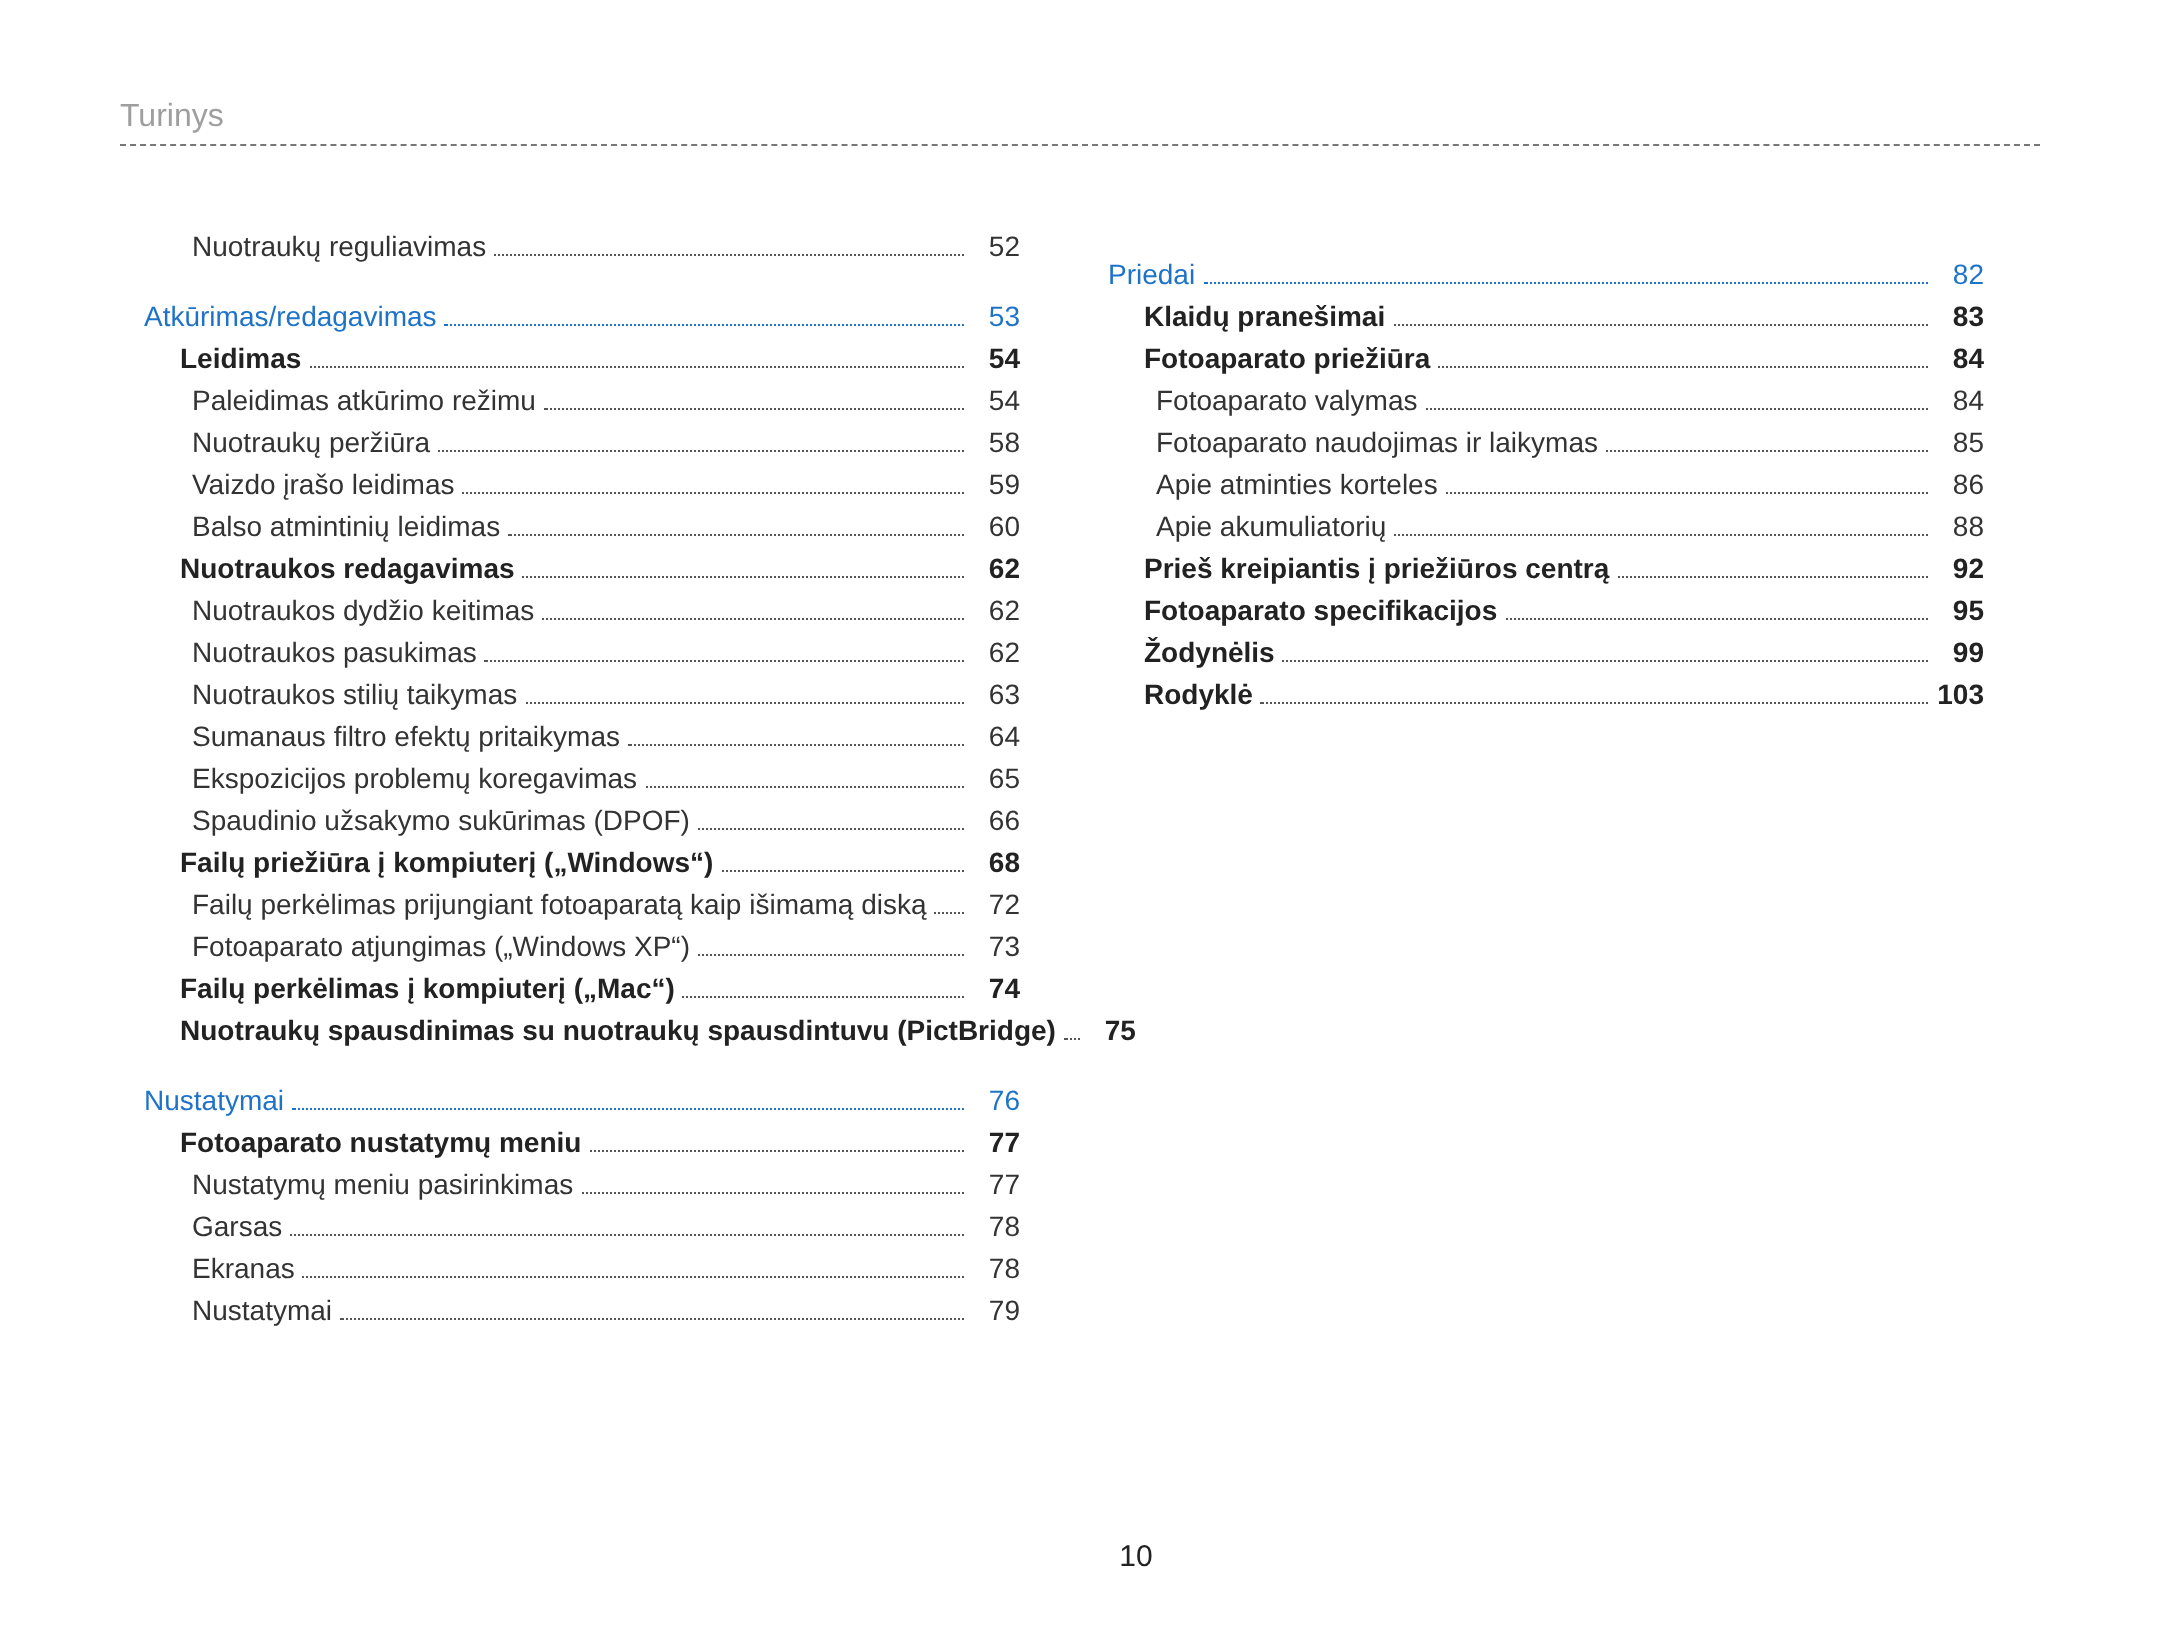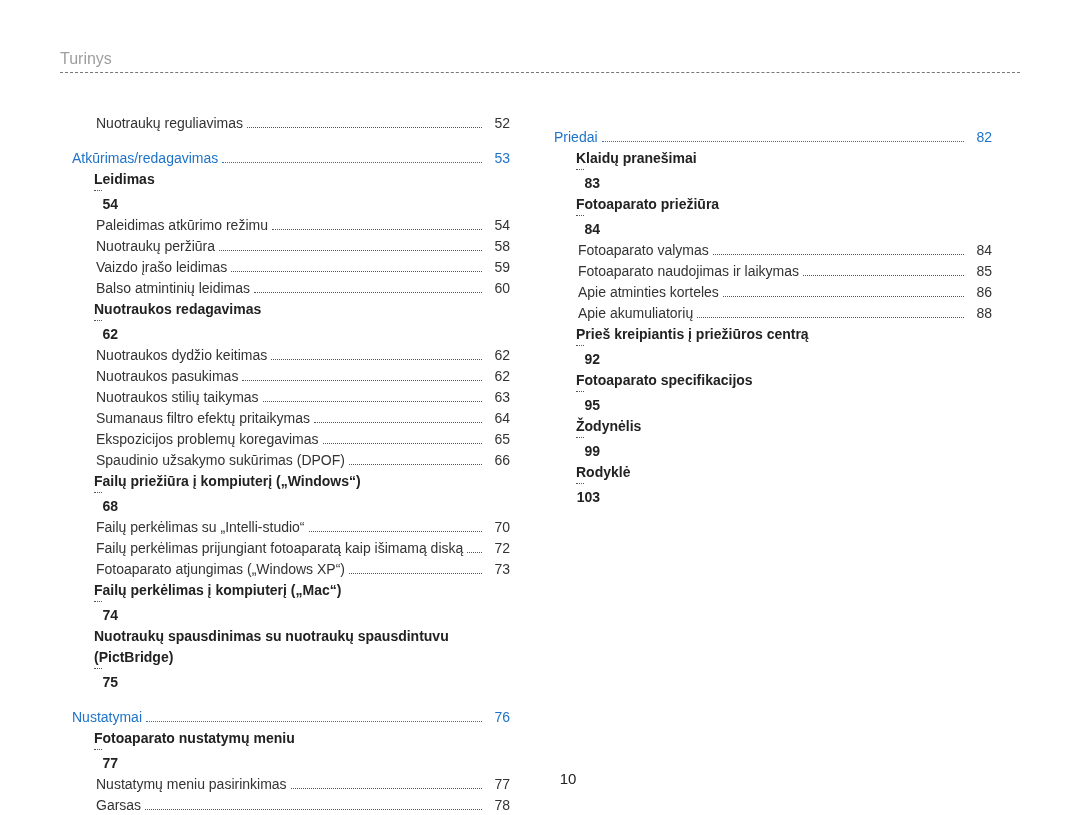--- a/index.html
+++ b/index.html
@@ -58,21 +58,21 @@
   .toc-page {
     flex: 0 0 auto;
     text-align: right;
     min-width: 24px;
   }
   .lvl-section { color: #1e73c8; margin-top: 14px; justify-content: flex-end; }
   .lvl-section .toc-leader { border-bottom-color: #1e73c8; }
   .lvl-bold { font-weight: bold; color: #222; }
   .lvl-plain { color: #333; }
   .indent-0 { padding-left: 12px; }
-  .indent-1 { padding-left: 30px; flex-direction: column; }
+  .indent-1 { padding-left: 30px; }
   .indent-2 { padding-left: 36px; }
   .footer-pagenum {
     position: absolute;
     bottom: 28px;
     left: 0;
     width: 100%;
     text-align: center;
     font-size: 15px;
     color: #222;
     padding-left: 28px;
@@ -159,25 +159,20 @@
           <span class="toc-label">Spaudinio užsakymo sukūrimas (DPOF)</span>
           <span class="toc-leader"></span>
           <span class="toc-page">66</span>
         </div>
         <div class="toc-row indent-1 lvl-bold">
           <span class="toc-label">Failų priežiūra į kompiuterį („Windows“)</span>
           <span class="toc-leader"></span>
           <span class="toc-page">68</span>
         </div>
         <div class="toc-row indent-2 lvl-plain">
-          <span class="toc-label">Failų perkėlimas su „Intelli-studio“</span>
-          <span class="toc-leader"></span>
-          <span class="toc-page">70</span>
-        </div>
-        <div class="toc-row indent-2 lvl-plain">
           <span class="toc-label">Failų perkėlimas prijungiant fotoaparatą kaip išimamą diską</span>
           <span class="toc-leader"></span>
           <span class="toc-page">72</span>
         </div>
         <div class="toc-row indent-2 lvl-plain">
           <span class="toc-label">Fotoaparato atjungimas („Windows XP“)</span>
           <span class="toc-leader"></span>
           <span class="toc-page">73</span>
         </div>
         <div class="toc-row indent-1 lvl-bold">

